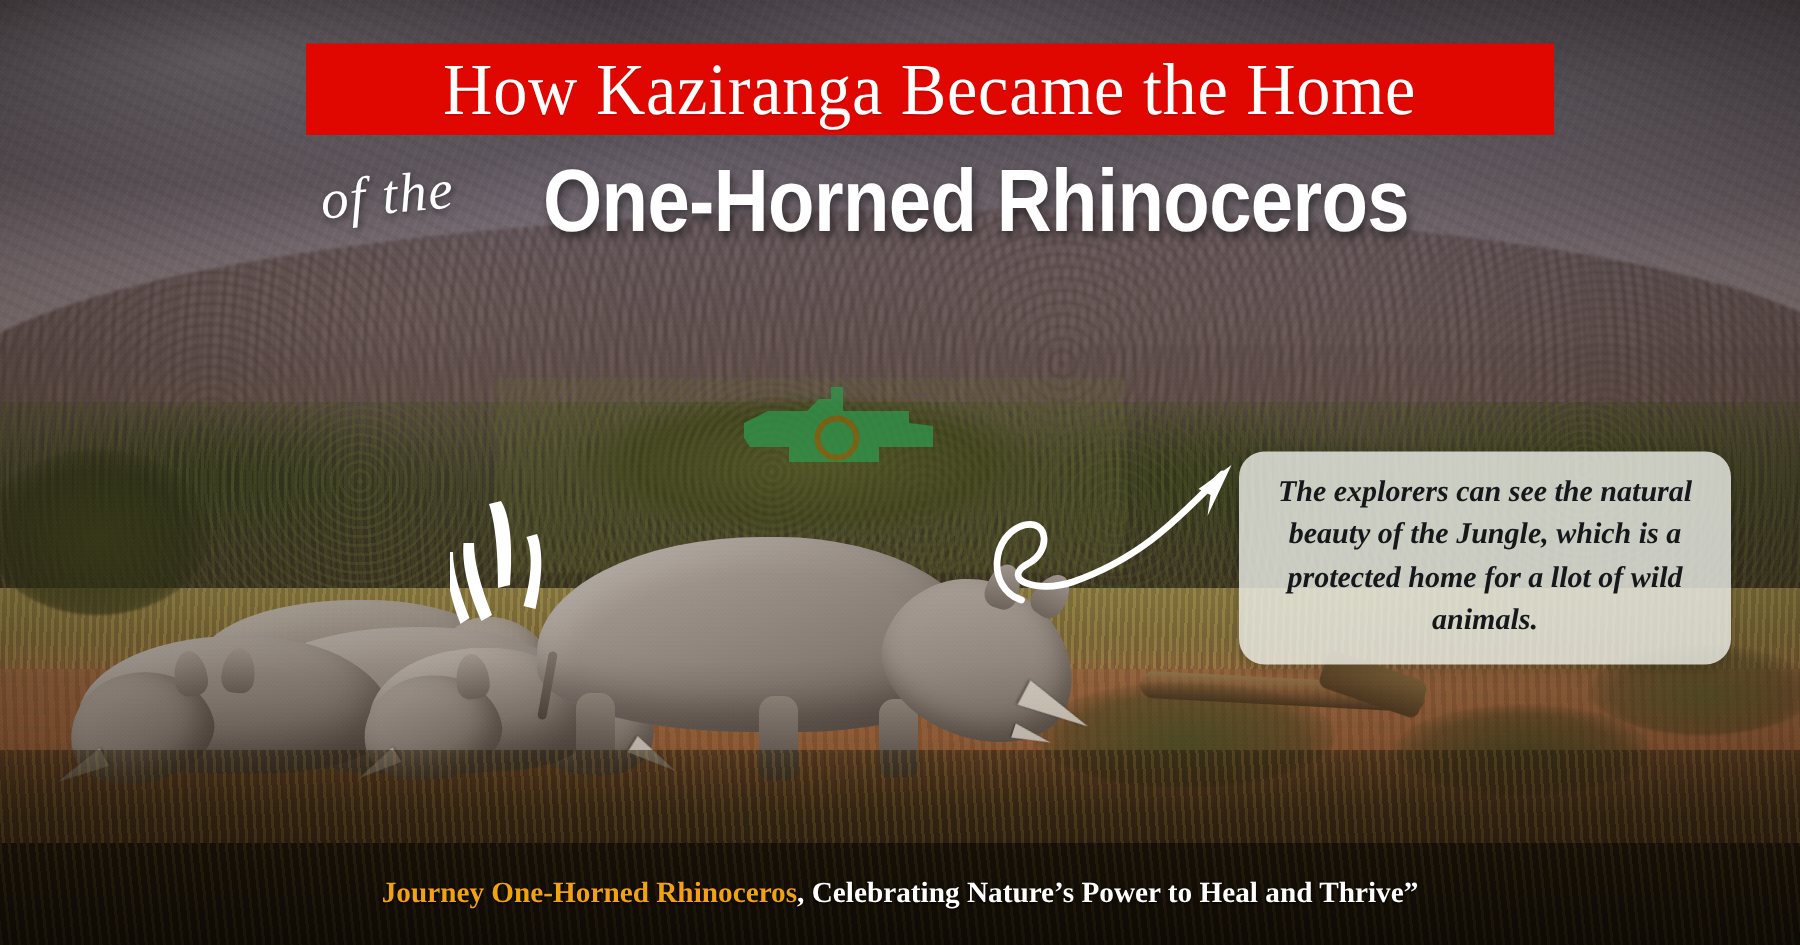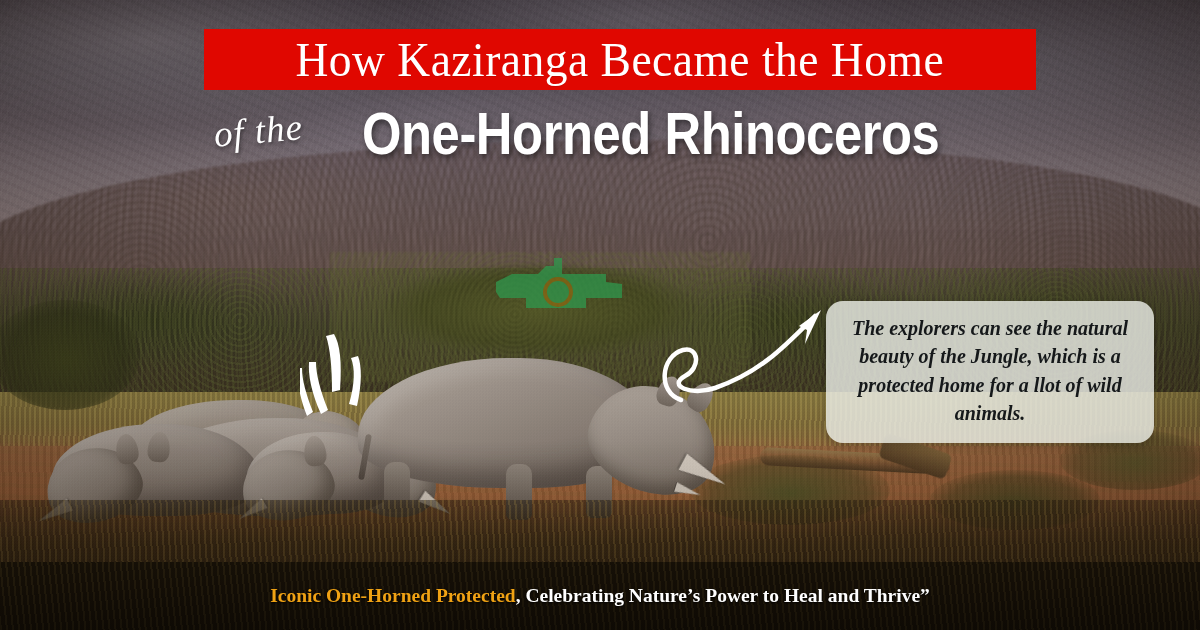--- a/index.html
+++ b/index.html
@@ -400,16 +400,16 @@
   <div class="title-band">
     <span class="t1">How Kaziranga Became the Home</span>
   </div>
 
   <div class="title-row2">
     <span class="ofthe">of the</span>
     <span class="t2">One-Horned Rhinoceros</span>
   </div>
 
   <div class="caption">
-    <div class="cap-line" id="cap2"><span style="color: rgb(240, 162, 20);">Iconic One-Horned Protected</span><span style="color: rgb(255, 255, 255);">, Celebrating Nature’s Power to Heal and Thrive”</span></div>
+    <div class="cap-line" id="cap2"><span style="color: rgb(240, 162, 20);">Journey One-Horned Rhinoceros</span><span style="color: rgb(255, 255, 255);">, Celebrating Nature’s Power to Heal and Thrive”</span></div>
   </div>
 
 </div>
 
 </body></html>

